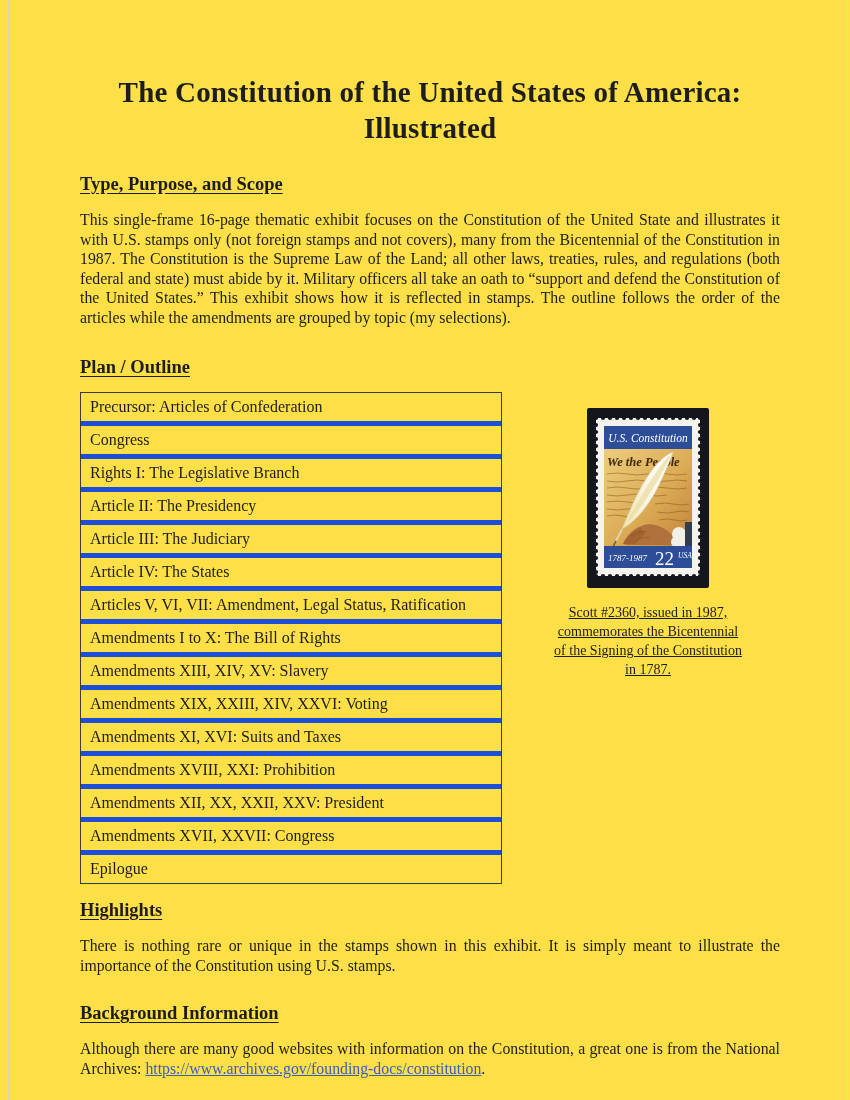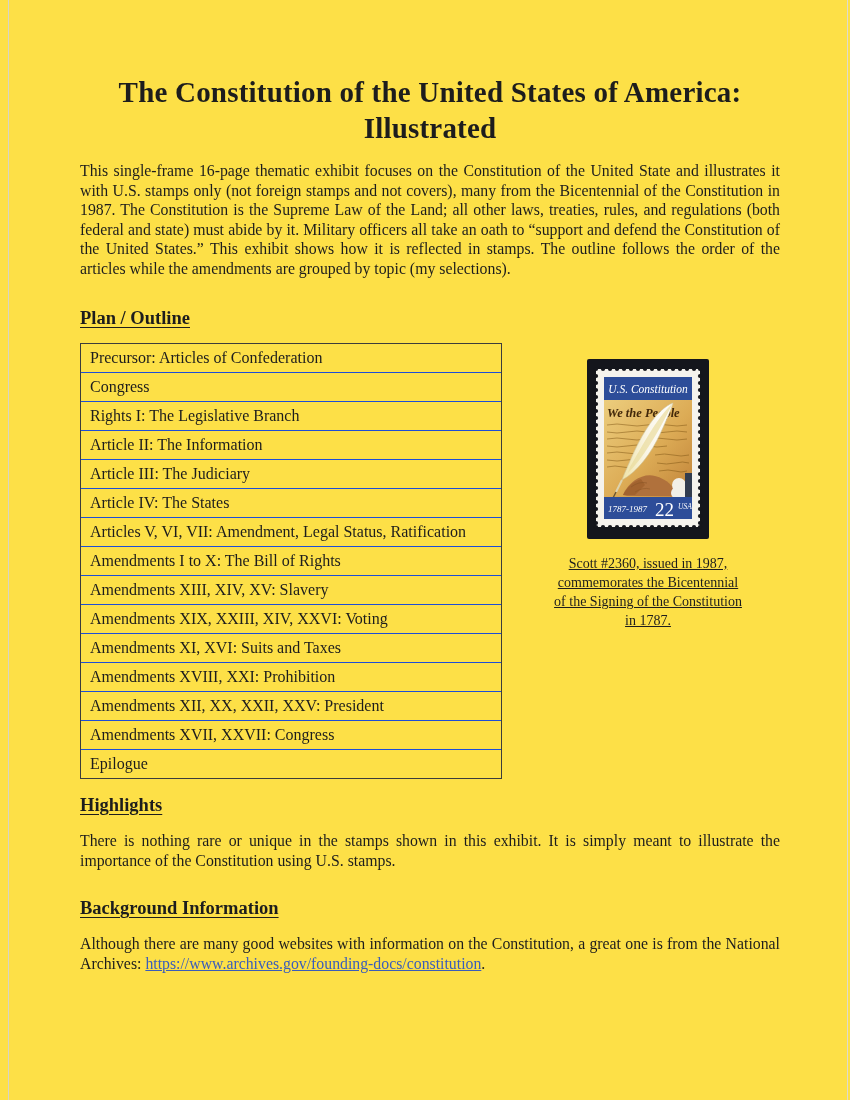--- a/index.html
+++ b/index.html
@@ -52,21 +52,21 @@
   .outline-table {
     width:420px;
     border:1.5px solid #3c3c3c;
     flex:none;
   }
   .outline-row {
     height:28px;
     line-height:28px;
     padding-left:9px;
     font-size:16px;
-    border-bottom:1px solid #1d4ed8;
+    border-bottom:5px solid #1d4ed8;
     white-space:nowrap;
     overflow:hidden;
   }
   .outline-row:last-child { border-bottom:none; }
   .stamp-col {
     flex:1;
     text-align:center;
     padding-top:16px;
     padding-left:14px;
   }
@@ -87,32 +87,33 @@
 </head>
 <body>
 
 <div class="page">
 
   <h1 class="doc-title">
     <span>The Constitution of the United States of America:</span><br>
     <span>Illustrated</span>
   </h1>
 
+  <h2 class="section-heading">Type, Purpose, and Scope</h2>
 
   <p class="body-para">This single-frame 16-page thematic exhibit focuses on the Constitution of the United State and illustrates it with U.S. stamps only (not foreign stamps and not covers), many from the Bicentennial of the Constitution in 1987.  The Constitution is the Supreme Law of the Land; all other laws, treaties, rules, and regulations (both federal and state) must abide by it.  Military officers all take an oath to “support and defend the Constitution of the United States.”  This exhibit shows how it is reflected in stamps.  The outline follows the order of the articles while the amendments are grouped by topic (my selections).</p>
 
   <h2 class="section-heading heading-tight">Plan / Outline</h2>
 
   <div class="two-col">
 
     <div class="outline-table">
         <div class="outline-row">Precursor: Articles of Confederation</div>
         <div class="outline-row">Congress</div>
         <div class="outline-row">Rights I: The Legislative Branch</div>
-        <div class="outline-row">Article II: The Information</div>
+        <div class="outline-row">Article II: The Presidency</div>
         <div class="outline-row">Article III: The Judiciary</div>
         <div class="outline-row">Article IV: The States</div>
         <div class="outline-row">Articles V, VI, VII: Amendment, Legal Status, Ratification</div>
         <div class="outline-row">Amendments I to X: The Bill of Rights</div>
         <div class="outline-row">Amendments XIII, XIV, XV: Slavery</div>
         <div class="outline-row">Amendments XIX, XXIII, XIV, XXVI: Voting</div>
         <div class="outline-row">Amendments XI, XVI: Suits and Taxes</div>
         <div class="outline-row">Amendments XVIII, XXI: Prohibition</div>
         <div class="outline-row">Amendments XII, XX, XXII, XXV: President</div>
         <div class="outline-row">Amendments XVII, XXVII: Congress</div>

